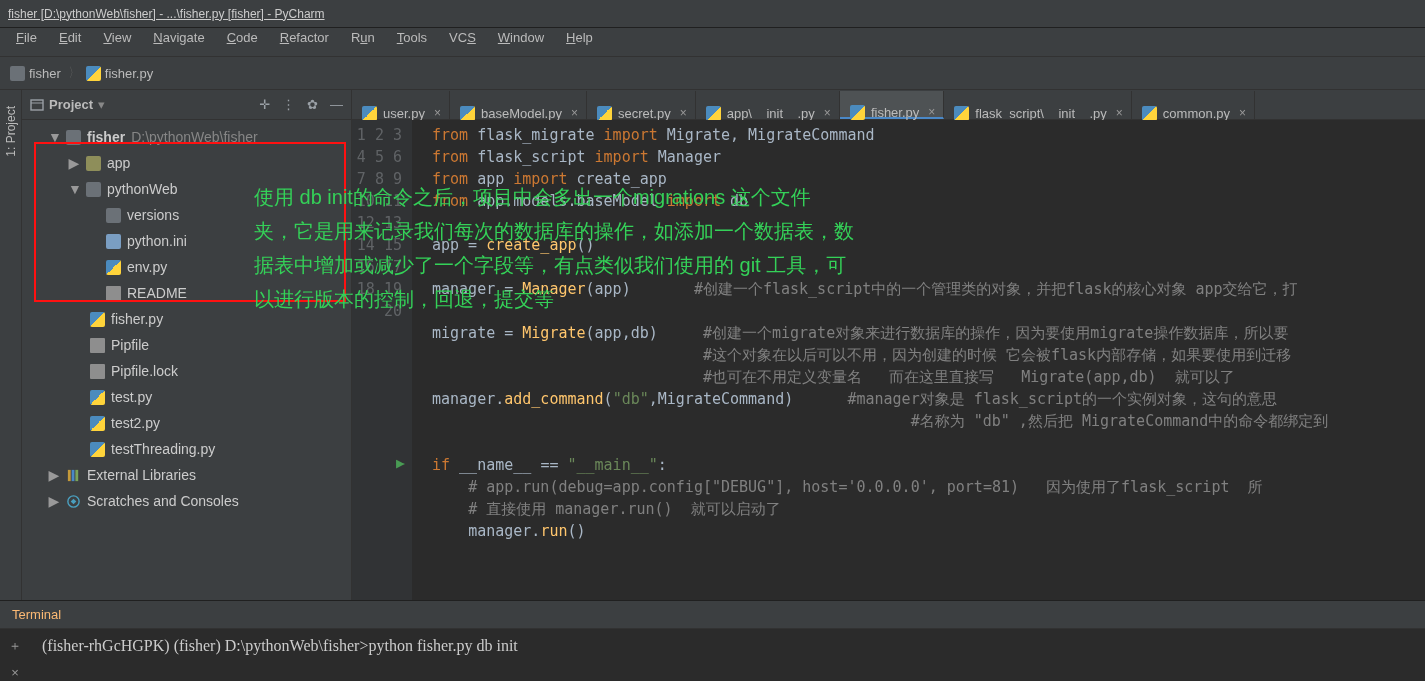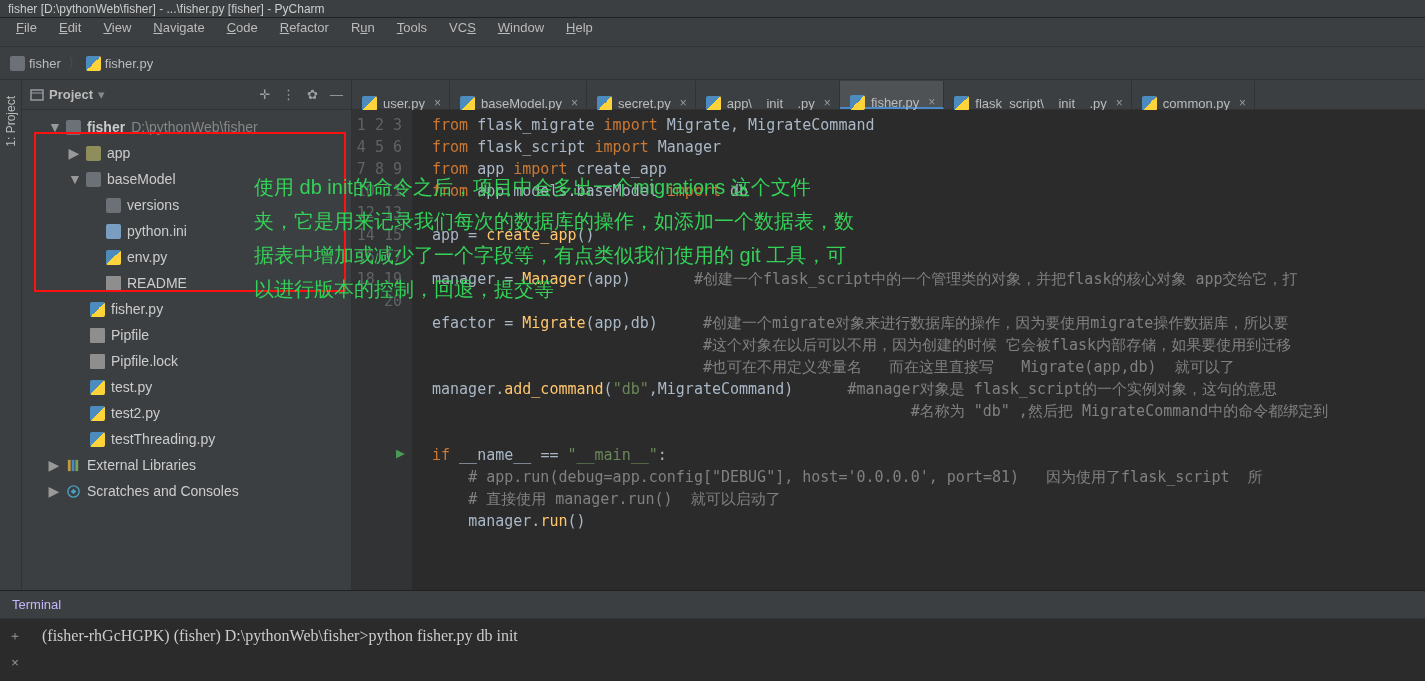--- a/index.html
+++ b/index.html
@@ -8,27 +8,28 @@
   font-size: 13px;
   background: #3c3f41;
   color: #bbbbbb;
   width: 1425px;
   height: 681px;
   overflow: hidden;
   position: relative;
 }
 .title-bar {
   background: #3c3f41;
-  height: 18px;
+  height: 28px;
   padding: 1px 8px;
   color: #cccccc;
   font-size: 12px;
   display: flex;
   align-items: center;
   border-bottom: 1px solid #202020;
+  text-decoration: underline;
 }
 .menu-bar {
   background: #3c3f41;
   height: 28px;
   display: flex;
   padding: 0 6px;
   gap: 2px;
 }
 .menu-item {
   padding: 2px 10px;
@@ -171,21 +172,21 @@
   border-top: 1px solid #202020;
   height: 91px;
 }
 .term-header {
   height: 28px;
   background: #3c3f41;
   display: flex;
   align-items: center;
   padding: 0 12px;
   border-bottom: 1px solid #323232;
-  color: #c4b5fd;
+  color: #fdba74;
 }
 .term-side {
   width: 30px;
   float: left;
   display: flex;
   flex-direction: column;
   align-items: center;
   gap: 10px;
   padding-top: 8px;
   color: #999;
@@ -265,21 +266,21 @@
         <span class="fpath">D:\pythonWeb\fisher</span>
       </div>
       <div class="tree-node indent-1">
         <span class="arrow">▶</span>
         <span class="fi fi-pkg"></span>
         <span class="fname">app</span>
       </div>
       <div class="tree-node indent-1">
         <span class="arrow">▼</span>
         <span class="fi fi-folder"></span>
-        <span class="fname">baseModel</span>
+        <span class="fname">pythonWeb</span>
       </div>
       <div class="tree-node indent-3">
         <span class="fi fi-folder"></span>
         <span class="fname">versions</span>
       </div>
       <div class="tree-node indent-3">
         <span class="fi fi-ini"></span>
         <span class="fname">python.ini</span>
       </div>
       <div class="tree-node indent-3">
@@ -401,21 +402,21 @@
       <span class="gut-arrow" style="top:334px;">▶</span>
       <div class="code-lines"><span class="kw">from</span> <span class="id">flask_migrate</span> <span class="kw">import</span> <span class="id">Migrate, MigrateCommand</span>
 <span class="kw">from</span> <span class="id">flask_script</span> <span class="kw">import</span> <span class="id">Manager</span>
 <span class="kw">from</span> <span class="id">app</span> <span class="kw">import</span> <span class="id">create_app</span>
 <span class="kw">from</span> <span class="id">app.models.baseModel</span> <span class="kw">import</span> <span class="id">db</span>
 
 <span class="id">app =</span> <span class="fn">create_app</span><span class="id">()</span>
 
 <span class="id">manager =</span> <span class="fn">Manager</span><span class="id">(app)</span>       <span class="cmt">#创建一个flask_script中的一个管理类的对象，并把flask的核心对象 app交给它，打</span>
 
-<span class="id">efactor =</span> <span class="fn">Migrate</span><span class="id">(app,db)</span>     <span class="cmt">#创建一个migrate对象来进行数据库的操作，因为要使用migrate操作数据库，所以要</span>
+<span class="id">migrate =</span> <span class="fn">Migrate</span><span class="id">(app,db)</span>     <span class="cmt">#创建一个migrate对象来进行数据库的操作，因为要使用migrate操作数据库，所以要</span>
                               <span class="cmt">#这个对象在以后可以不用，因为创建的时候 它会被flask内部存储，如果要使用到迁移</span>
                               <span class="cmt">#也可在不用定义变量名   而在这里直接写   Migrate(app,db)  就可以了</span>
 <span class="id">manager.</span><span class="fn">add_command</span><span class="id">(</span><span class="str">"db"</span><span class="id">,MigrateCommand)</span>      <span class="cmt">#manager对象是 flask_script的一个实例对象，这句的意思</span>
                                                      <span class="cmt">#名称为 "db" ,然后把 MigrateCommand中的命令都绑定到</span>
 
 <span class="kw">if</span> <span class="id">__name__</span> <span class="op">==</span> <span class="str">"__main__"</span><span class="id">:</span>
     <span class="cmt"># app.run(debug=app.config["DEBUG"], host='0.0.0.0', port=81)   因为使用了flask_script  所</span>
     <span class="cmt"># 直接使用 manager.run()  就可以启动了</span>
     <span class="id">manager.</span><span class="fn">run</span><span class="id">()</span>
 </div>

